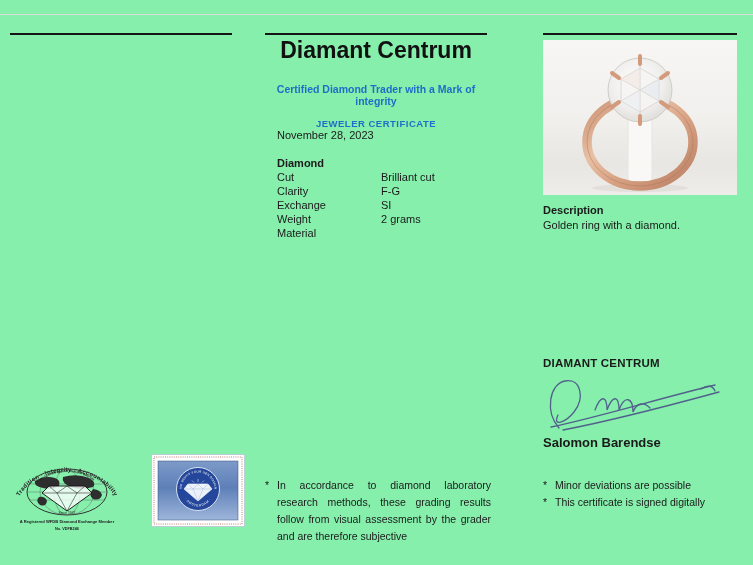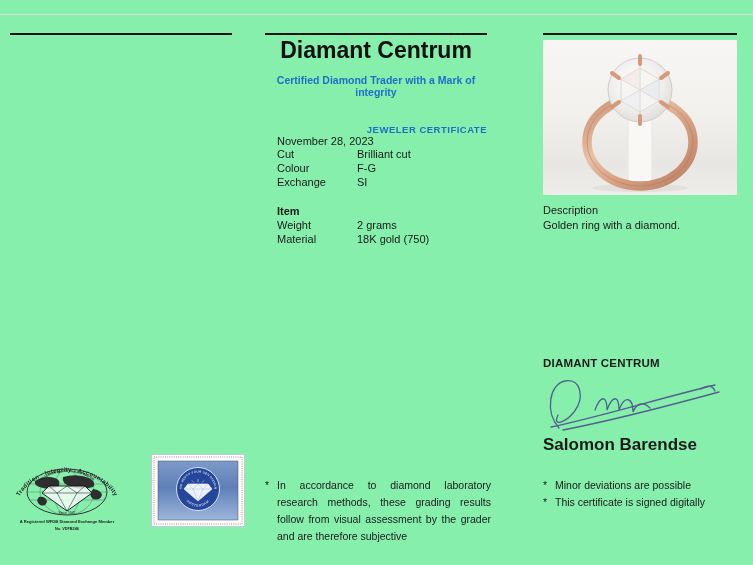--- a/index.html
+++ b/index.html
@@ -13,45 +13,45 @@
   .top-faint-line { position:absolute; top:14px; left:0; width:753px; height:1px; background:#dcdcdc; }
 
   .rule { position:absolute; top:33px; height:2px; background:#151515; }
   .rule-left  { left:10px;  width:222px; }
   .rule-mid   { left:265px; width:222px; }
   .rule-right { left:543px; width:194px; }
 
   
   .midcol { position:absolute; left:265px; top:36px; width:222px; }
   .title { font-size:23px; font-weight:bold; text-align:center; margin:1px 0 0 0; color:#111; }
-  .subtitle { color:#1f6ec7; font-weight:bold; font-size:10.5px; text-align:center; margin-top:10px; }
-  .certtype { color:#1f6ec7; font-weight:bold; font-size:9.5px; letter-spacing:.5px; text-align:right; margin-top:26px; }
+  .subtitle { color:#1f6ec7; font-weight:bold; font-size:10.5px; text-align:center; margin-top:19px; }
+  .certtype { color:#1f6ec7; font-weight:bold; font-size:9.5px; letter-spacing:.5px; text-align:center; margin-top:11px; }
   .body-block { padding-left:12px; font-size:11px; }
   .date { }
   .sec-heading { font-weight:bold; margin-top:15px; line-height:14px; }
-  .kv-row { display:flex; line-height:14px; }
+  .kv-row { display:flex; line-height:14px;gap:24px; }
   .kv-row .lbl { width:80px; }
   .kv-row .val { flex:1; }
 
   .disclaimer { position:absolute; left:265px; top:477px; width:226px; display:flex; font-size:10.5px; line-height:17px; }
   .disclaimer .star { width:12px; font-size:10.5px; }
   .disclaimer p { margin:0; flex:1; text-align:justify; }
 
   
   .photo {
     position:absolute; left:543px; top:40px; width:194px; height:155px;
     background:linear-gradient(180deg,#f7f6f4 0%,#f2f0ed 50%,#e8e6e2 80%,#efedea 100%);
   }
   .photo svg { display:block; width:194px; height:155px; }
   .desc { position:absolute; left:543px; top:203px; width:194px; font-size:11px; line-height:15px; }
-  .desc .desc-h { font-weight:normal; }
+  .desc .desc-h { font-weight:bold; }
   .sigblock { position:absolute; left:543px; top:357px; width:194px; }
   .sig-company { font-weight:bold; font-size:11.5px; letter-spacing:.2px; }
   .sigblock svg { display:block; width:182px; height:62px; margin-top:3px; }
-  .signer { font-weight:bold; font-size:17px; margin-top:1px; }
+  .signer { font-weight:bold; font-size:13px; margin-top:1px; }
   .notes { position:absolute; left:543px; top:477px; width:200px; font-size:10.5px; line-height:17px; }
   .note-row { display:flex; }
   .note-row .star { width:12px; }
 
   
   .seal-wfdb { position:absolute; left:5px; top:447px; width:124px; height:86px; }
   .seal-adam { position:absolute; left:151px; top:454px; width:94px; height:73px; }
   .seal-wfdb svg, .seal-adam svg { display:block; width:100%; height:100%; }
 </style>
 </head>
@@ -65,41 +65,40 @@
   <div class="rule rule-right"></div>
 
   <div class="midcol">
     <h1 class="title">Diamant Centrum</h1>
     <div class="subtitle">Certified Diamond Trader with a Mark of integrity</div>
     <div class="certtype">JEWELER CERTIFICATE</div>
 
     <div class="body-block">
       <div class="date">November 28, 2023</div>
 
+      <div class="sec-heading">Diamond</div>
       <div class="kv-row">
         <span class="lbl">Cut</span>
         <span class="val">Brilliant cut</span>
       </div>
       <div class="kv-row">
-        <span class="lbl">Colour</span>
+        <span class="lbl">Clarity</span>
         <span class="val">F-G</span>
       </div>
       <div class="kv-row">
         <span class="lbl">Exchange</span>
         <span class="val">SI</span>
       </div>
 
-      <div class="sec-heading">Item</div>
       <div class="kv-row">
         <span class="lbl">Weight</span>
         <span class="val">2 grams</span>
       </div>
       <div class="kv-row">
         <span class="lbl">Material</span>
-        <span class="val">18K gold (750)</span>
       </div>
     </div>
   </div>
 
   <div class="disclaimer">
     <span class="star">*</span>
     <p>In accordance to diamond laboratory research methods, these grading results follow from visual assessment by the grader and are therefore subjective</p>
   </div>
 
   <div class="photo">

